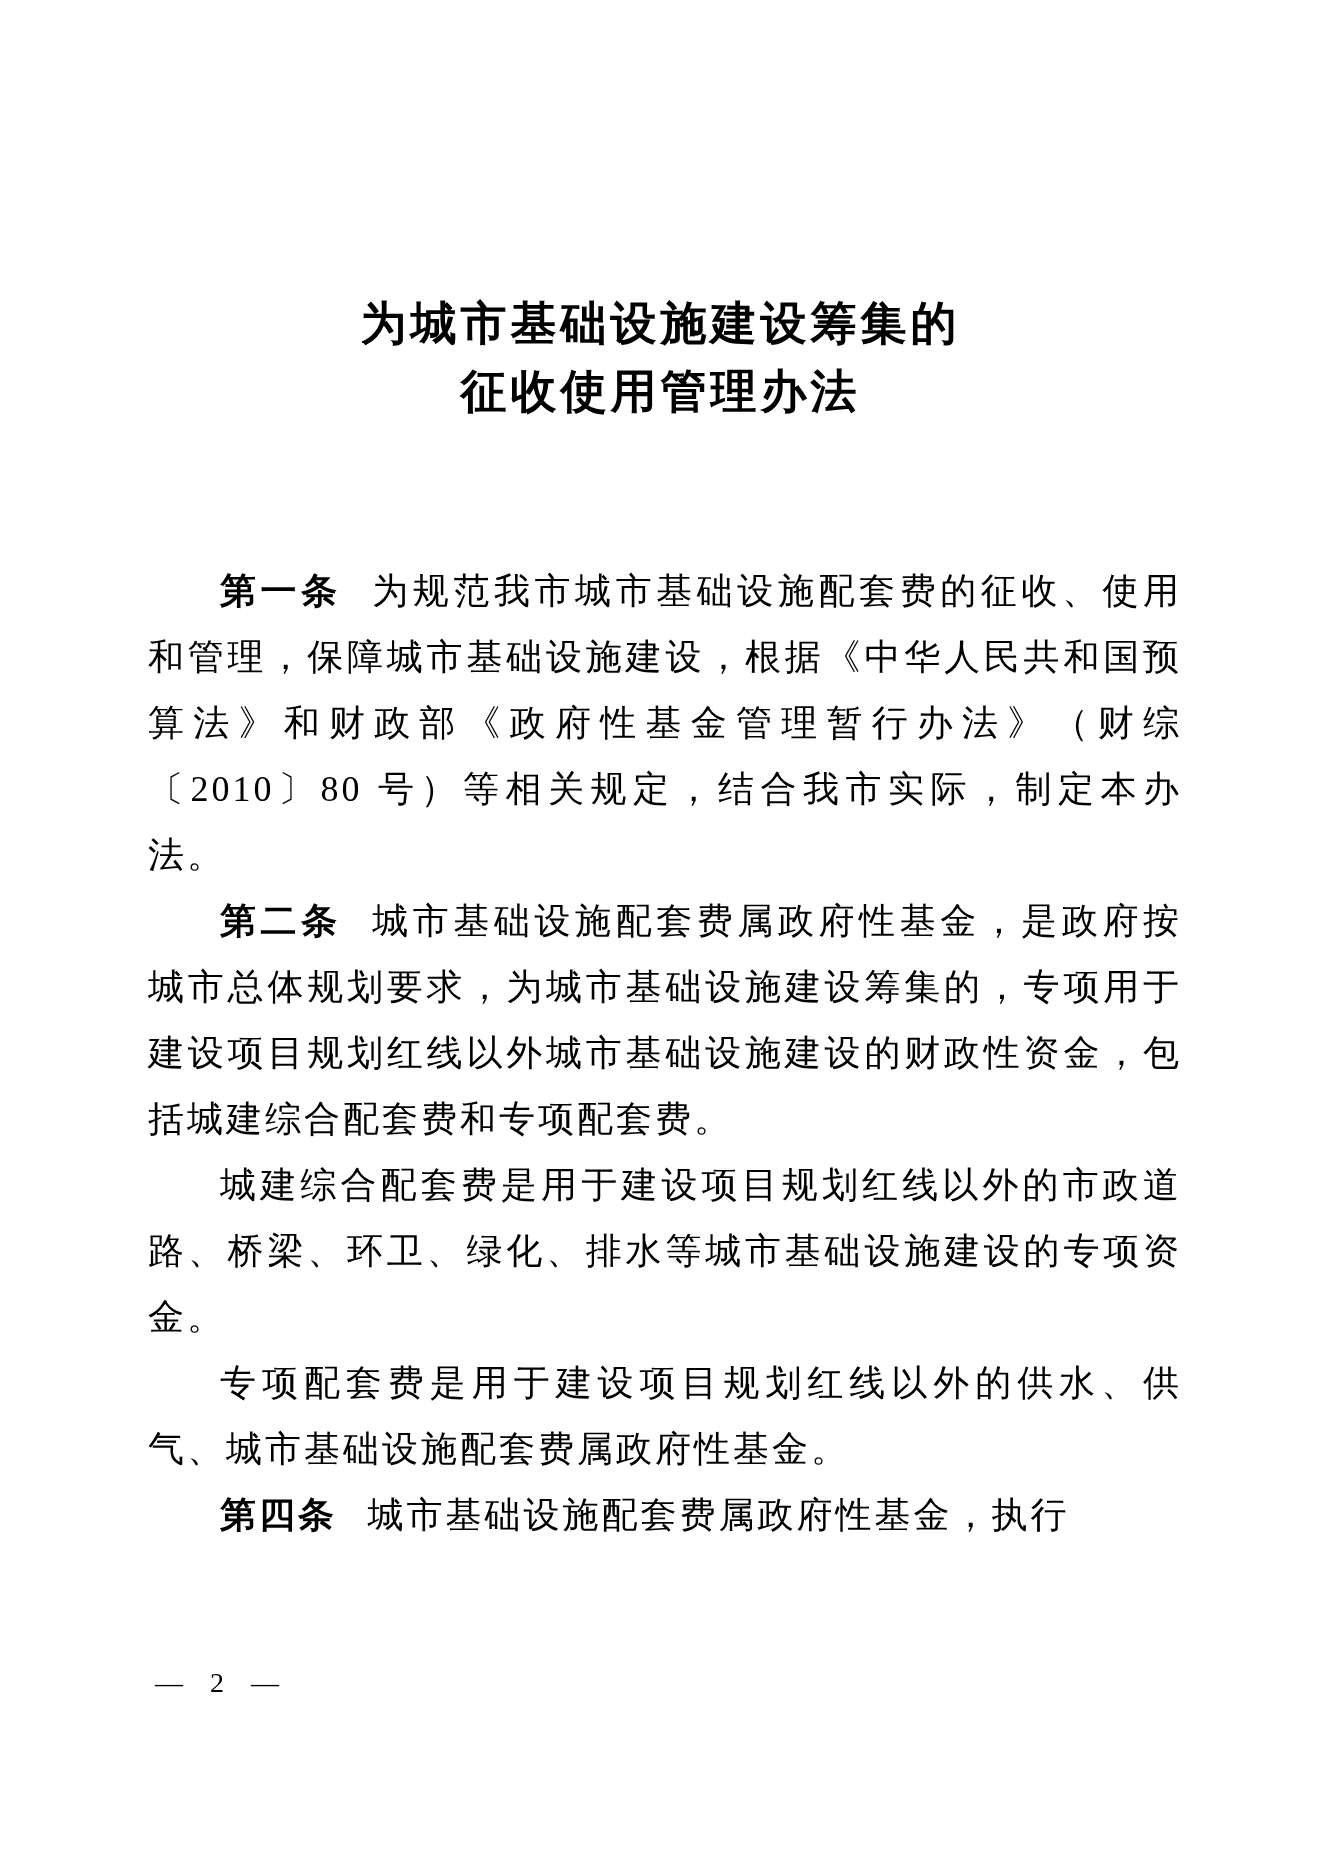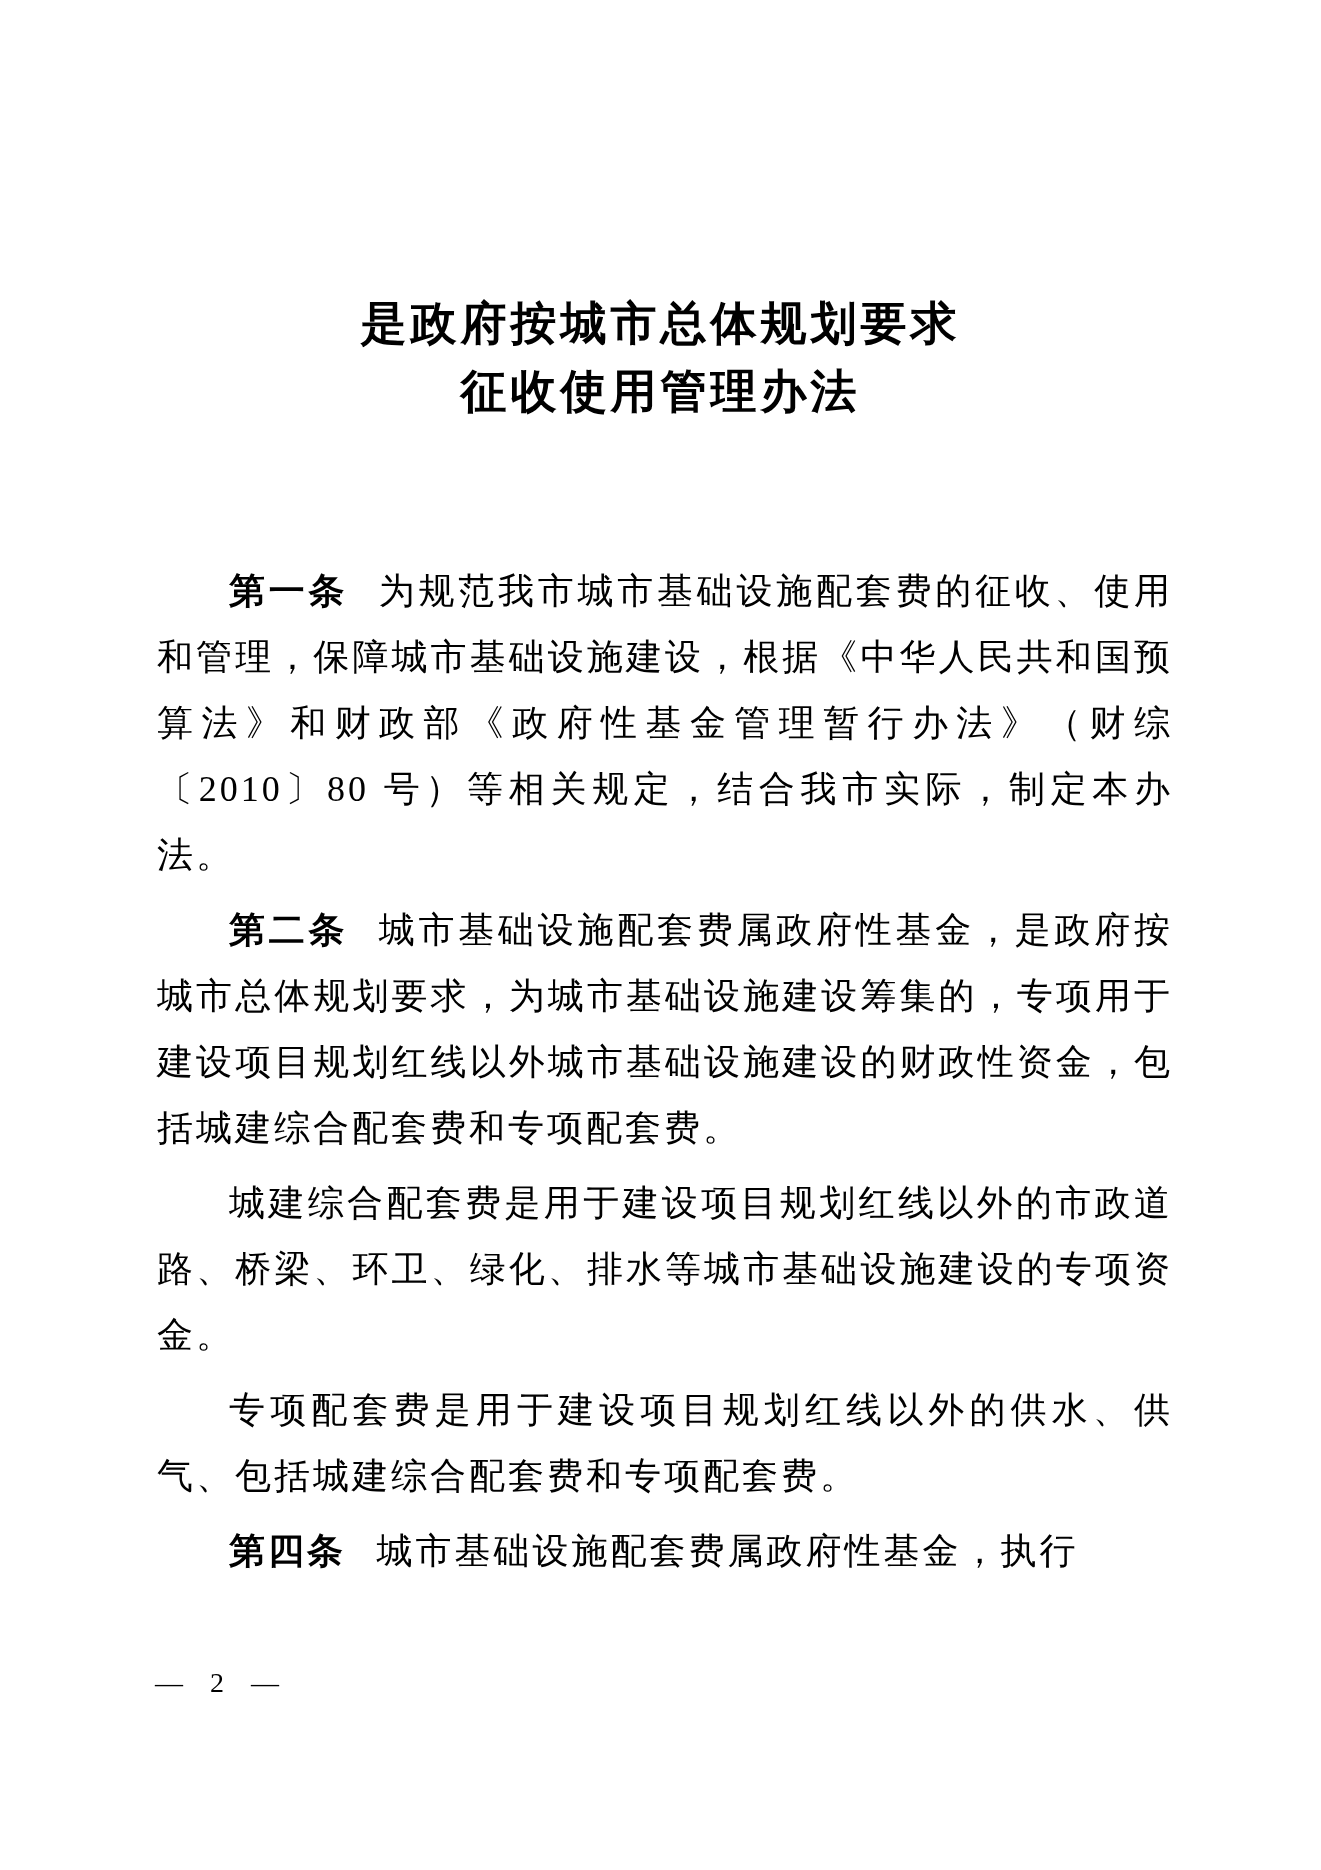--- a/index.html
+++ b/index.html
@@ -36,21 +36,21 @@
   .body-text {
     width: 1034px;
     margin: 132px 0 0 148px;
     font-size: 36px;
     line-height: 66px;
     letter-spacing: 3px;
     text-align: justify;
     text-justify: inter-character;
   }
   .body-text p {
-    margin: 9px;
+    margin: 0;
     padding: 0;
     text-indent: 2em;
   }
   .term {
     font-weight: bold;
     margin-right: 0.85em;
   }
   .term:empty {
     display: none;
   }
@@ -63,27 +63,27 @@
     letter-spacing: 10px;
     font-weight: normal;
   }
 </style>
 </head>
 <body>
 
 <div class="page">
 
   <h1 class="doc-title">
-    <span class="title-line">是政府按城市总体规划要求</span>
+    <span class="title-line">为城市基础设施建设筹集的</span>
     <span class="title-line">征收使用管理办法</span>
   </h1>
 
   <div class="body-text">
     <p><span class="term">第一条</span><span>为规范我市城市基础设施配套费的征收、使用和管理，保障城市基础设施建设，根据《中华人民共和国预算法》和财政部《政府性基金管理暂行办法》（财综〔2010〕80 号）等相关规定，结合我市实际，制定本办法。</span></p>
     <p><span class="term">第二条</span><span>城市基础设施配套费属政府性基金，是政府按城市总体规划要求，为城市基础设施建设筹集的，专项用于建设项目规划红线以外城市基础设施建设的财政性资金，包括城建综合配套费和专项配套费。</span></p>
     <p><span>城建综合配套费是用于建设项目规划红线以外的市政道路、桥梁、环卫、绿化、排水等城市基础设施建设的专项资金。</span></p>
-    <p><span>专项配套费是用于建设项目规划红线以外的供水、供气、包括城建综合配套费和专项配套费。</span></p>
+    <p><span>专项配套费是用于建设项目规划红线以外的供水、供气、城市基础设施配套费属政府性基金。</span></p>
     <p><span class="term">第四条</span><span>城市基础设施配套费属政府性基金，执行</span></p>
   </div>
 
   <div class="footer">— 2 —</div>
 
 </div>
 
 </body></html>

